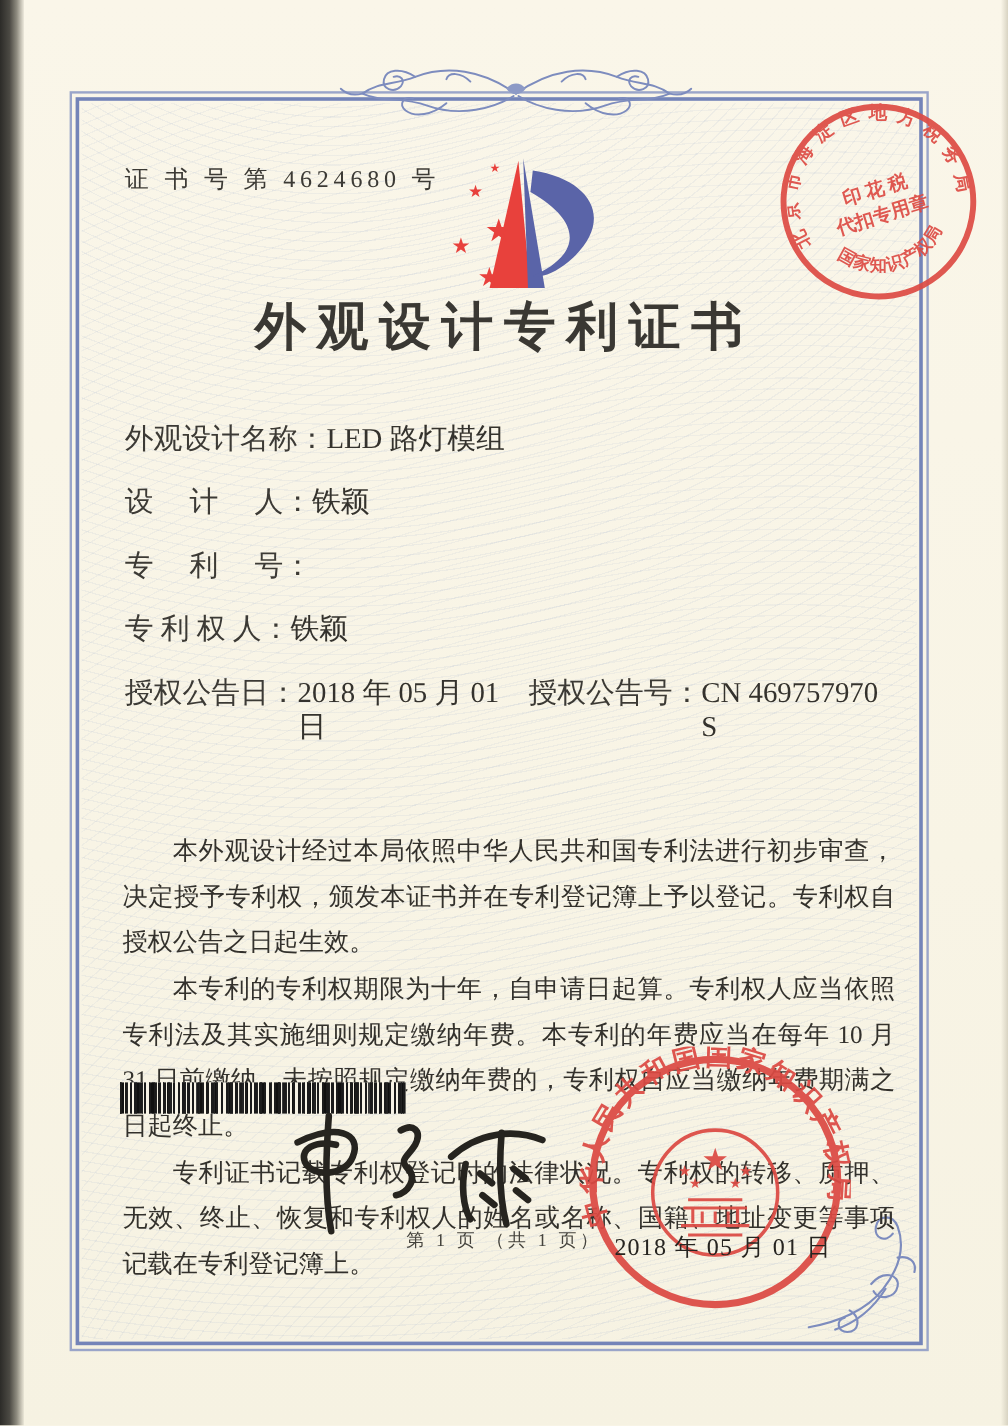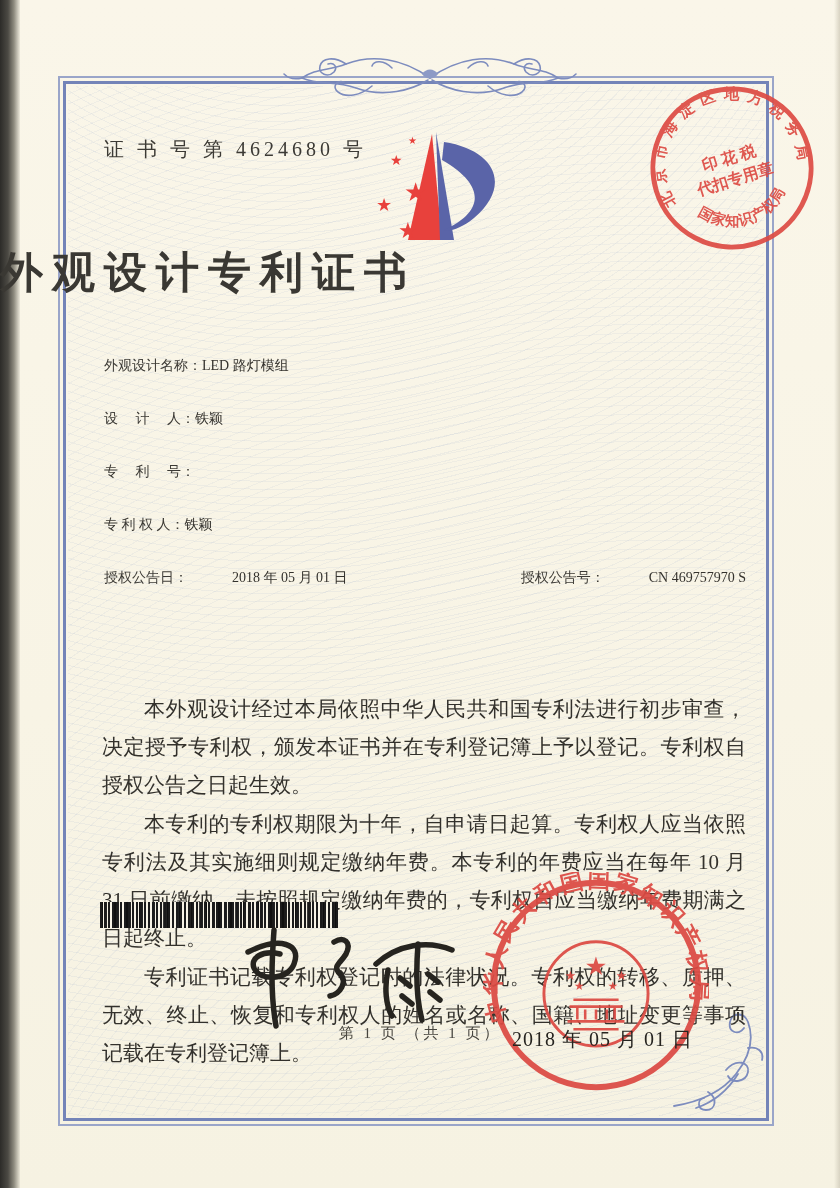--- a/index.html
+++ b/index.html
@@ -22,30 +22,30 @@
   .guilloche{position:absolute;inset:8px;pointer-events:none;
     background:
       repeating-radial-gradient(circle at 30% -30%, rgba(120,145,195,0.09) 0 1px, rgba(0,0,0,0) 1px 8px),
       repeating-radial-gradient(circle at 85% 135%, rgba(120,145,195,0.08) 0 1px, rgba(0,0,0,0) 1px 9px);}
   .ornament-top{position:absolute;left:272px;top:46px;width:316px;height:64px;}
   .flourish-br{position:absolute;left:668px;top:1008px;width:110px;height:112px;}
 
   .cert-no{position:absolute;left:104px;top:136px;font-size:20px;letter-spacing:4px;color:#3c3a35;}
   .logo{position:absolute;left:346px;top:128px;width:180px;height:122px;}
   .logo .star{position:absolute;color:#e8413c;line-height:1;}
-  .page-title{position:absolute;left:0;top:244px;width:840px;text-align:left;
+  .page-title{position:absolute;left:0;top:244px;width:840px;text-align:center;
     font-size:43px;font-weight:600;letter-spacing:9px;color:#3a3833;}
 
-  .fields{position:absolute;left:104px;top:352px;width:642px;font-size:14px;}
+  .fields{position:absolute;left:104px;top:352px;width:642px;font-size:24px;}
   .frow{display:flex;margin-bottom:25px;line-height:28px;}
   .flabel{white-space:pre;color:#3c3a35;}
   .fvalue{color:#34322d;}
   .frow.addr .fvalue{width:452px;}
   .frow.last{justify-content:space-between;margin-bottom:0;}
-  .fpair{display:flex;gap:44px;}
+  .fpair{display:flex;}
 
   .paras{position:absolute;left:102px;top:690px;width:644px;font-size:21px;
     line-height:1.82;text-align:justify;color:#33312c;}
   .paras p{margin:0;text-indent:2em;}
 
   .barcode{position:absolute;left:100px;top:902px;width:238px;height:26px;
     background-color:#f7f3e6;
     background-image:
       repeating-linear-gradient(90deg,#1b1b1b 0 2px,rgba(0,0,0,0) 2px 4px),
       repeating-linear-gradient(90deg,#222 0 1px,rgba(0,0,0,0) 1px 6px),

